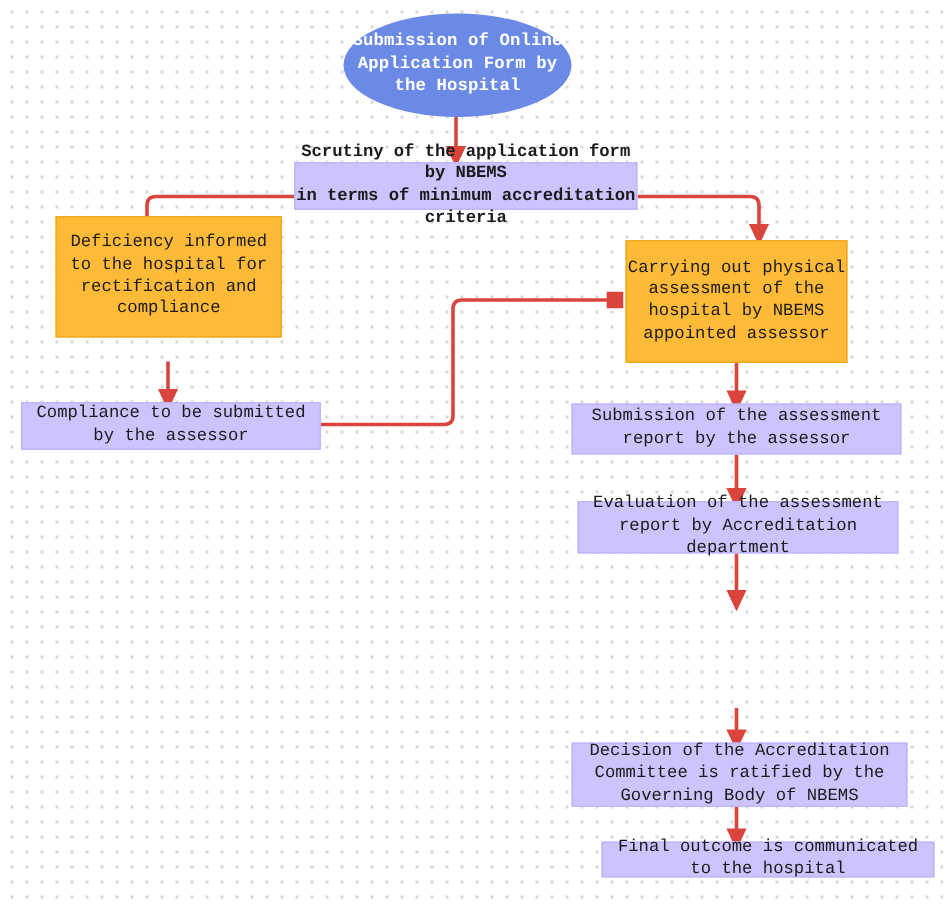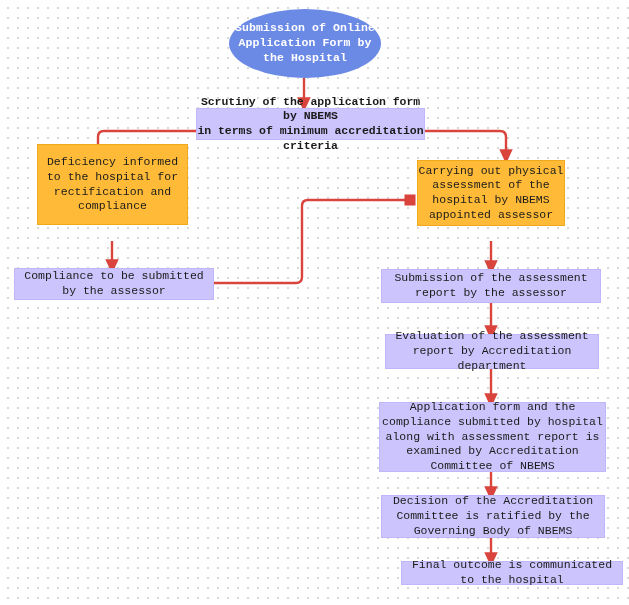--- a/index.html
+++ b/index.html
@@ -112,39 +112,36 @@
 
   <div class="node n-process n-process-strong" style="left:196px; top:108px; width:229px; height:32px;">
     <span class="node-text">Scrutiny of the application form by NBEMS
 in terms of minimum accreditation criteria</span>
   </div>
 
   <div class="node n-decision" style="left:37px; top:144px; width:151px; height:81px;">
     <span class="node-text">Deficiency informed to the hospital for rectification and compliance</span>
   </div>
 
-  <div class="node n-decision" style="left:417px; top:160px; width:148px; height:66px;">
+  <div class="node n-decision" style="left:417px; top:160px; width:148px; height:82px;">
     <span class="node-text">Carrying out physical assessment of the hospital by NBEMS appointed assessor</span>
   </div>
 
   <div class="node n-process" style="left:14px; top:268px; width:200px; height:32px;">
     <span class="node-text">Compliance to be submitted by the assessor</span>
   </div>
 
   <div class="node n-process" style="left:381px; top:269px; width:220px; height:34px;">
     <span class="node-text">Submission of the assessment report by the assessor</span>
   </div>
 
   <div class="node n-process" style="left:385px; top:334px; width:214px; height:35px;">
     <span class="node-text">Evaluation of the assessment report by Accreditation department</span>
   </div>
 
-  <div class="node n-process" style="left:379px; top:402px; width:227px; height:70px;">
-    <span class="node-text">Application form and the compliance submitted by hospital along with assessment report is examined by Accreditation Committee of NBEMS</span>
-  </div>
 
   <div class="node n-process" style="left:381px; top:495px; width:224px; height:43px;">
     <span class="node-text">Decision of the Accreditation Committee is ratified by the Governing Body of NBEMS</span>
   </div>
 
   <div class="node n-process" style="left:401px; top:561px; width:222px; height:24px;align-items:center;">
     <span class="node-text">Final outcome is communicated to the hospital</span>
   </div>
 
 </div>

